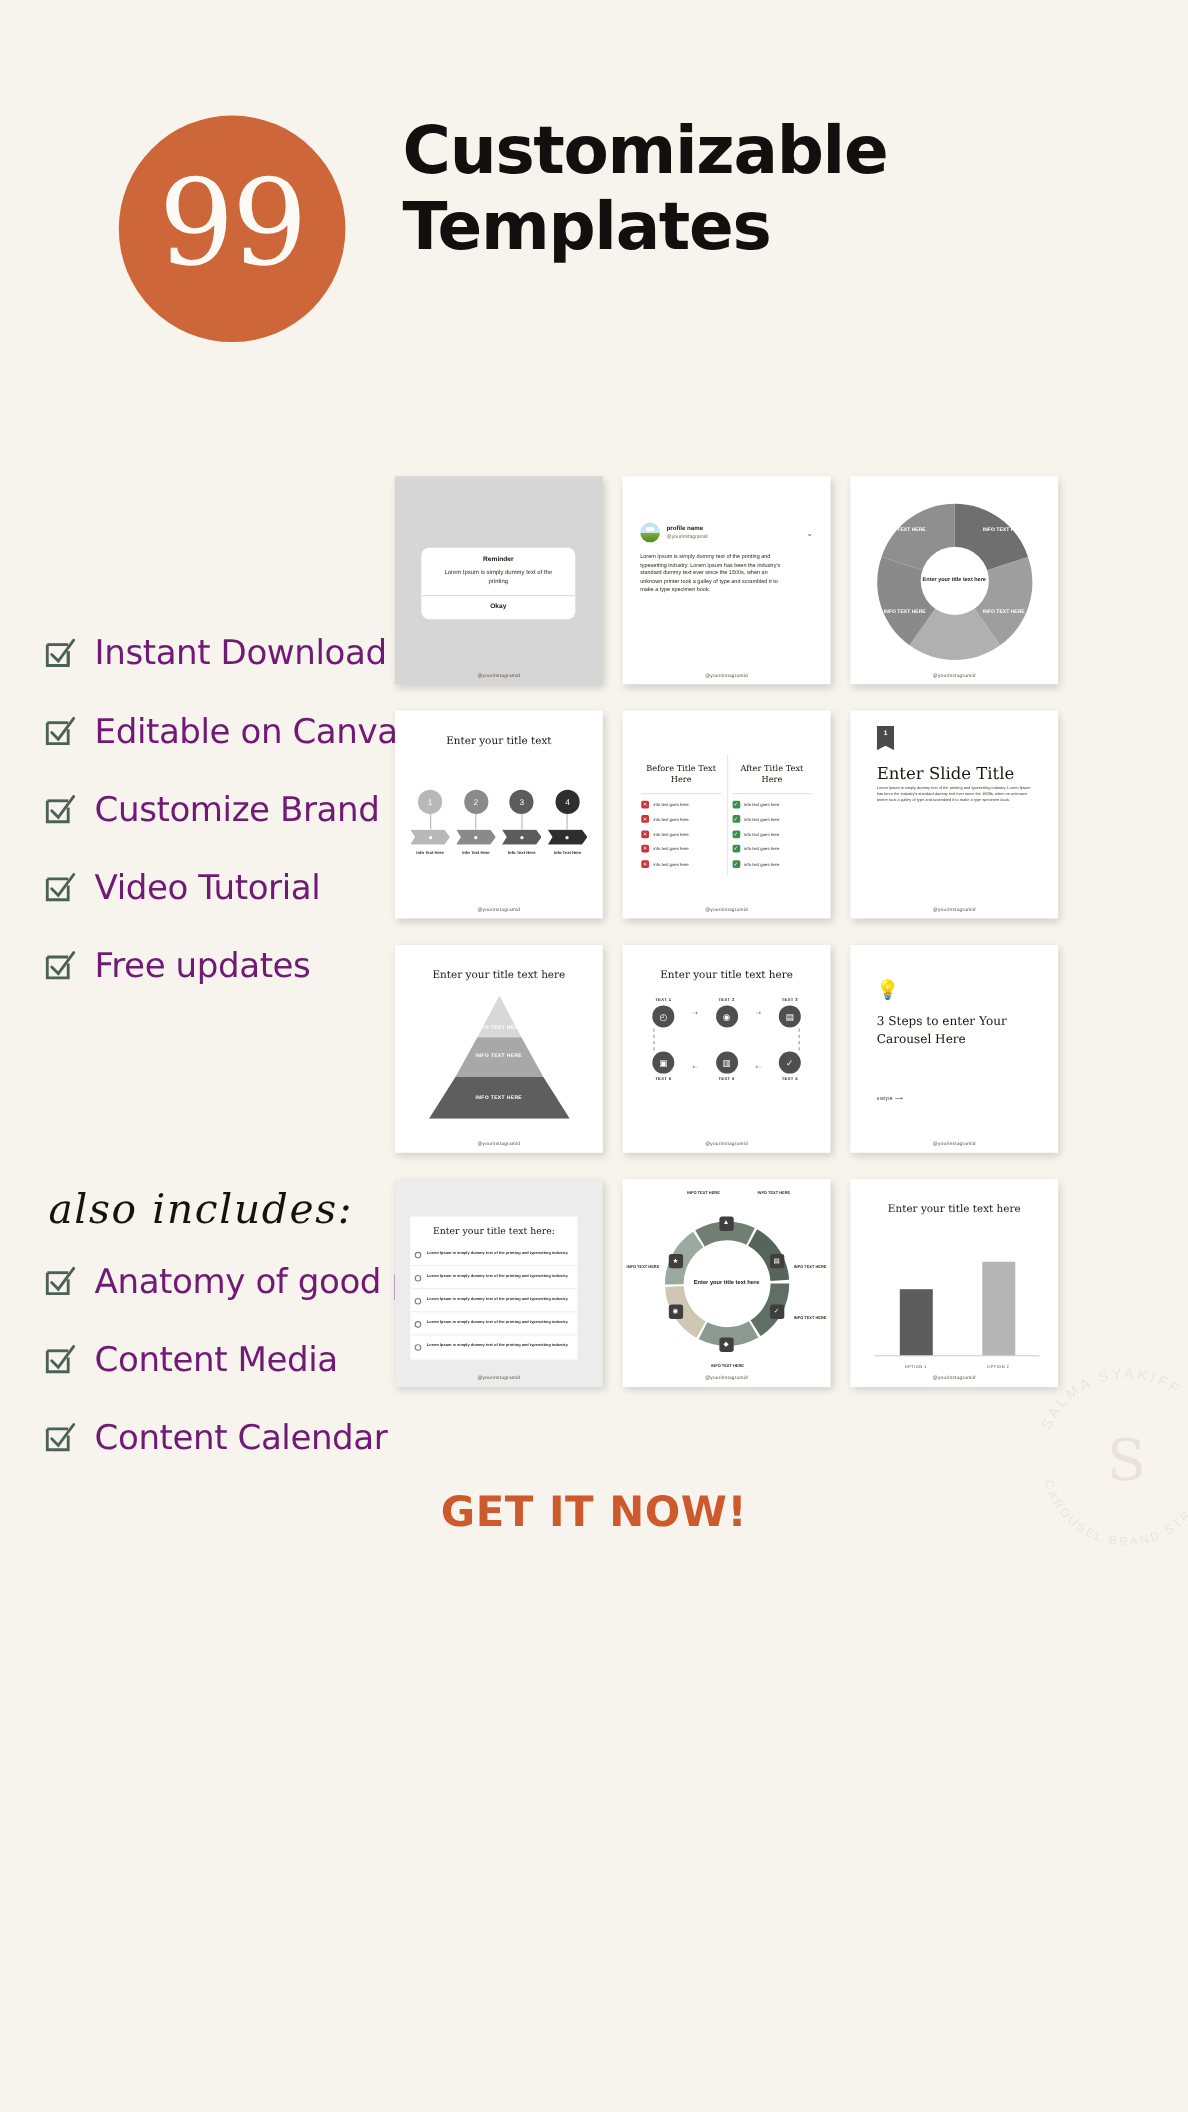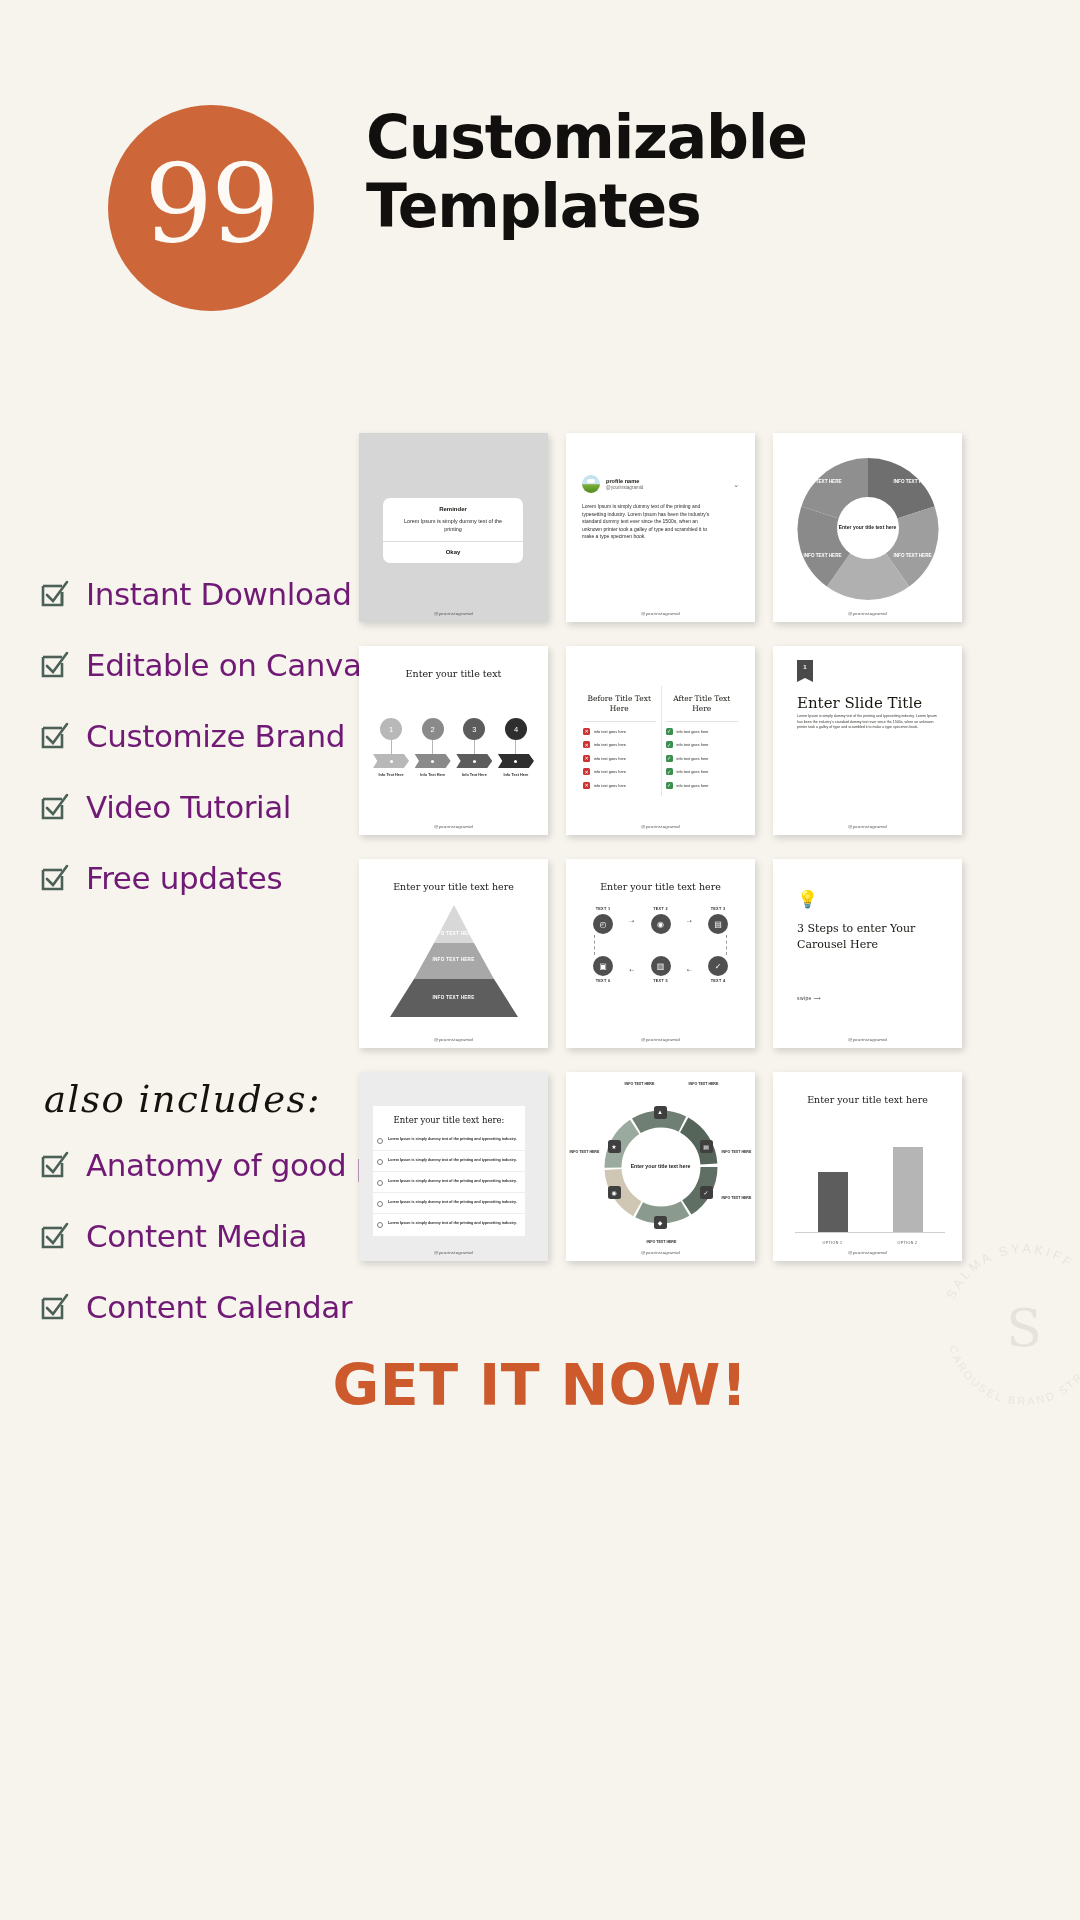--- a/index.html
+++ b/index.html
@@ -181,21 +181,21 @@
 
   
   .wm { position: absolute; left: 560px; top: 790px; width: 210px; height: 210px; pointer-events: none; opacity: .25; }
   .wm-s { position: absolute; left: 50%; top: 50%; transform: translate(-50%,-50%);
           font-family: "DejaVu Serif", "Liberation Serif", serif; font-size: 52px; color: #b9b2a6; }
 
   
   .cta {
     position: absolute; left: 0; top: 1352px; width: 1080px; text-align: center;
     font-family: "DejaVu Sans", "Liberation Sans", sans-serif;
-    font-size: 57px; font-weight: bold; color: #cd5a2c; letter-spacing: .5px;
+    font-size: 38px; font-weight: bold; color: #cd5a2c; letter-spacing: .5px;
   }
 </style>
 </head>
 <body>
 
 <div class="page">
 
   <div class="header">
     <div class="badge-circle">
       <span class="badge-number">99</span>

